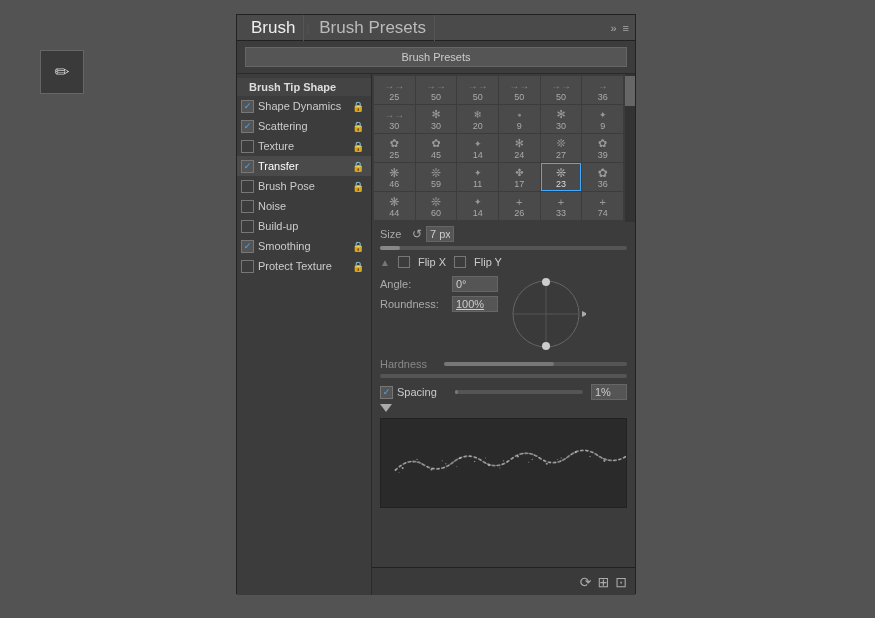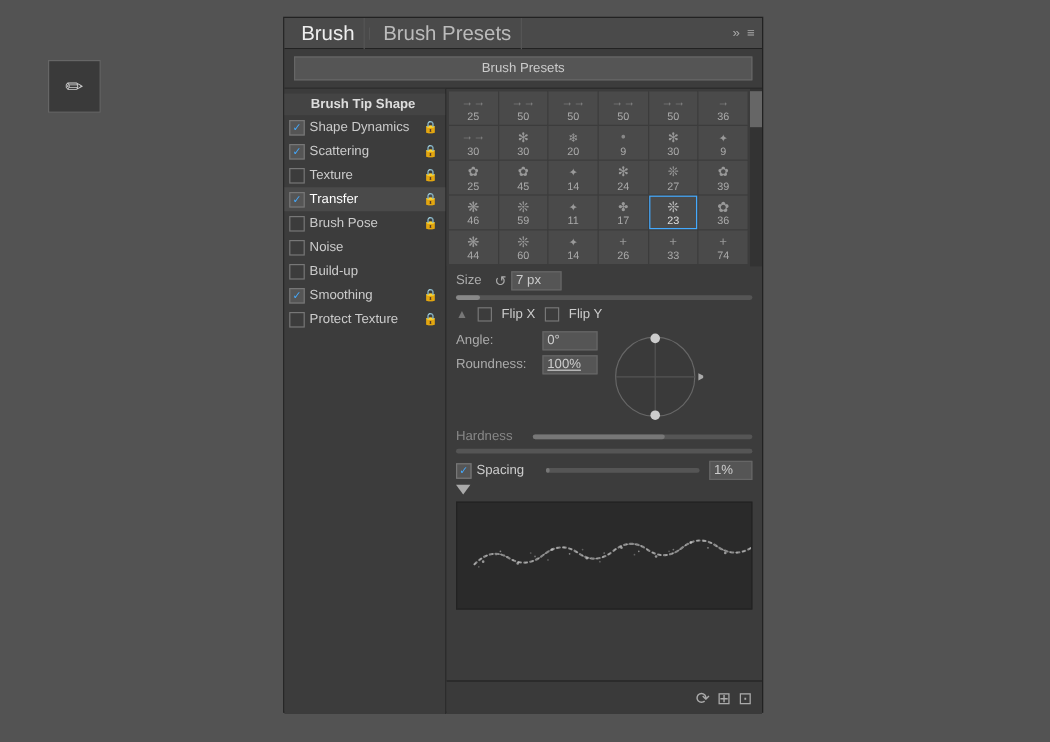--- a/index.html
+++ b/index.html
@@ -130,21 +130,21 @@
     }
     .sidebar-item.highlighted {
       background: #4a4a4a;
     }
     .lock-icon {
       color: #888;
       font-size: 10px;
       margin-left: auto;
     }
     .sidebar-header {
-      padding: 3px 22px;
+      padding: 3px 12px;
       font-size: 11px;
       color: #ddd;
       font-weight: bold;
       background: #444;
     }
 
     
     .right-content {
       flex: 1;
       overflow: hidden;
@@ -677,21 +677,21 @@
         <div style="position:absolute;right:0;top:0;width:10px;height:148px;background:#333;">
           <div style="width:10px;height:30px;background:#666;margin-top:2px;"></div>
         </div>
       </div>
 
       <div class="controls-section">
 
         <div class="size-row">
           <span class="size-label">Size</span>
           <span class="reset-icon">↺</span>
-          <input class="size-input" value="7 px" style="background: rgb(85, 85, 85); border: 1px solid rgb(102, 102, 102); color: rgb(204, 204, 204); width: 42px; font-size: 11px; padding: 1px 3px;">
+          <input class="size-input" value="7 px" style="background: rgb(85, 85, 85); border: 1px solid rgb(102, 102, 102); color: rgb(204, 204, 204); width: 28px; font-size: 11px; padding: 1px 3px;">
         </div>
 
         <div class="full-slider-row">
           <div class="full-slider">
             <div class="full-slider-fill"></div>
           </div>
         </div>
 
         <div class="flip-row">
           <span style="color:#777;font-size:10px;">▲</span>

